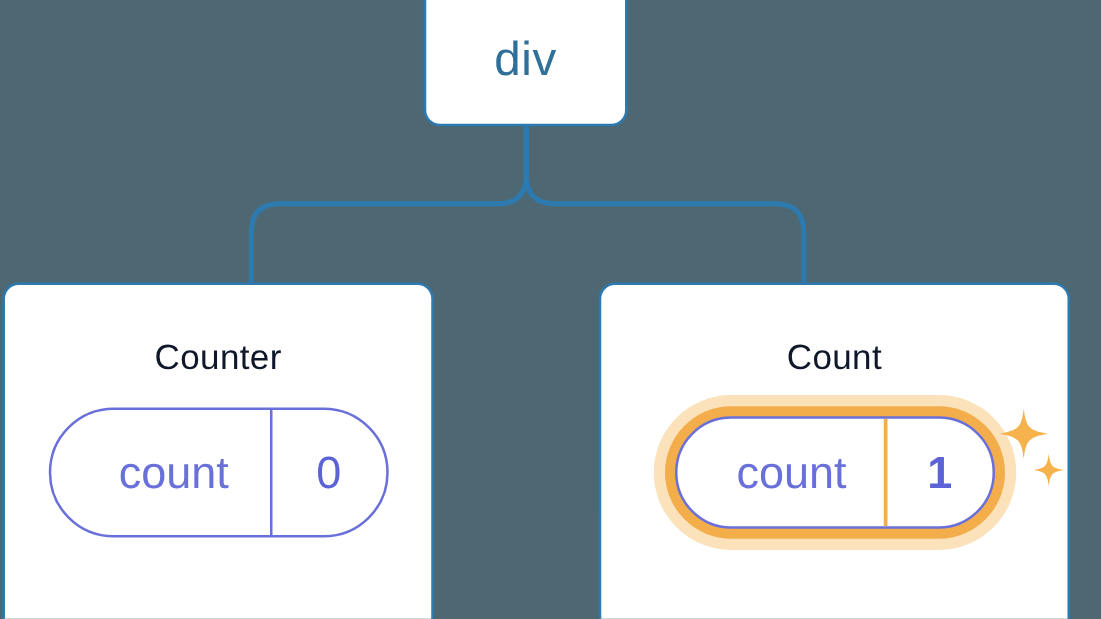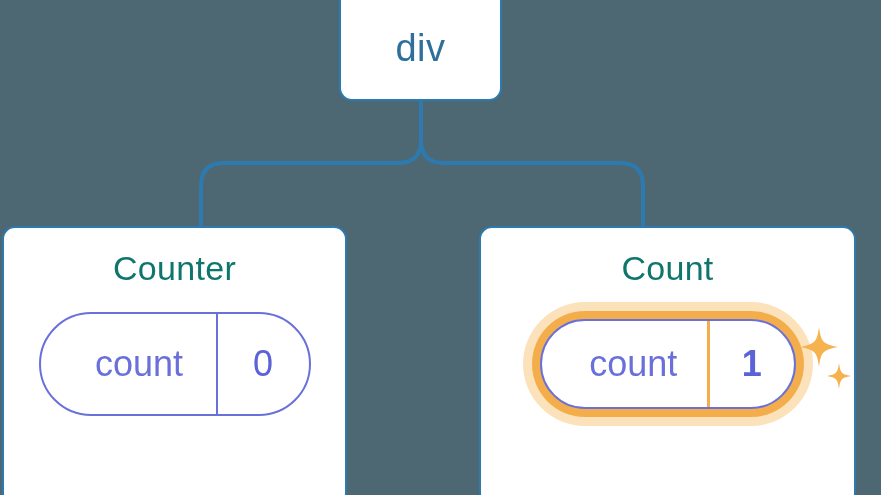--- a/index.html
+++ b/index.html
@@ -65,23 +65,23 @@
     width: 345px;
     height: 280px;
   }
   .card-right {
     left: 479px;
     top: 226px;
     width: 377px;
     height: 280px;
   }
   .card-title {
-    font-size: 34px;
-    color: #0f766e;
-    margin-top: 21px;
+    font-size: 28px;
+    color: #0f172a;
+    margin-top: 42px;
     letter-spacing: 0.3px;
   }
 
   
   .pill-wrap {
     position: relative;
     margin-top: 24px;
   }
   .pill {
     display: flex;

